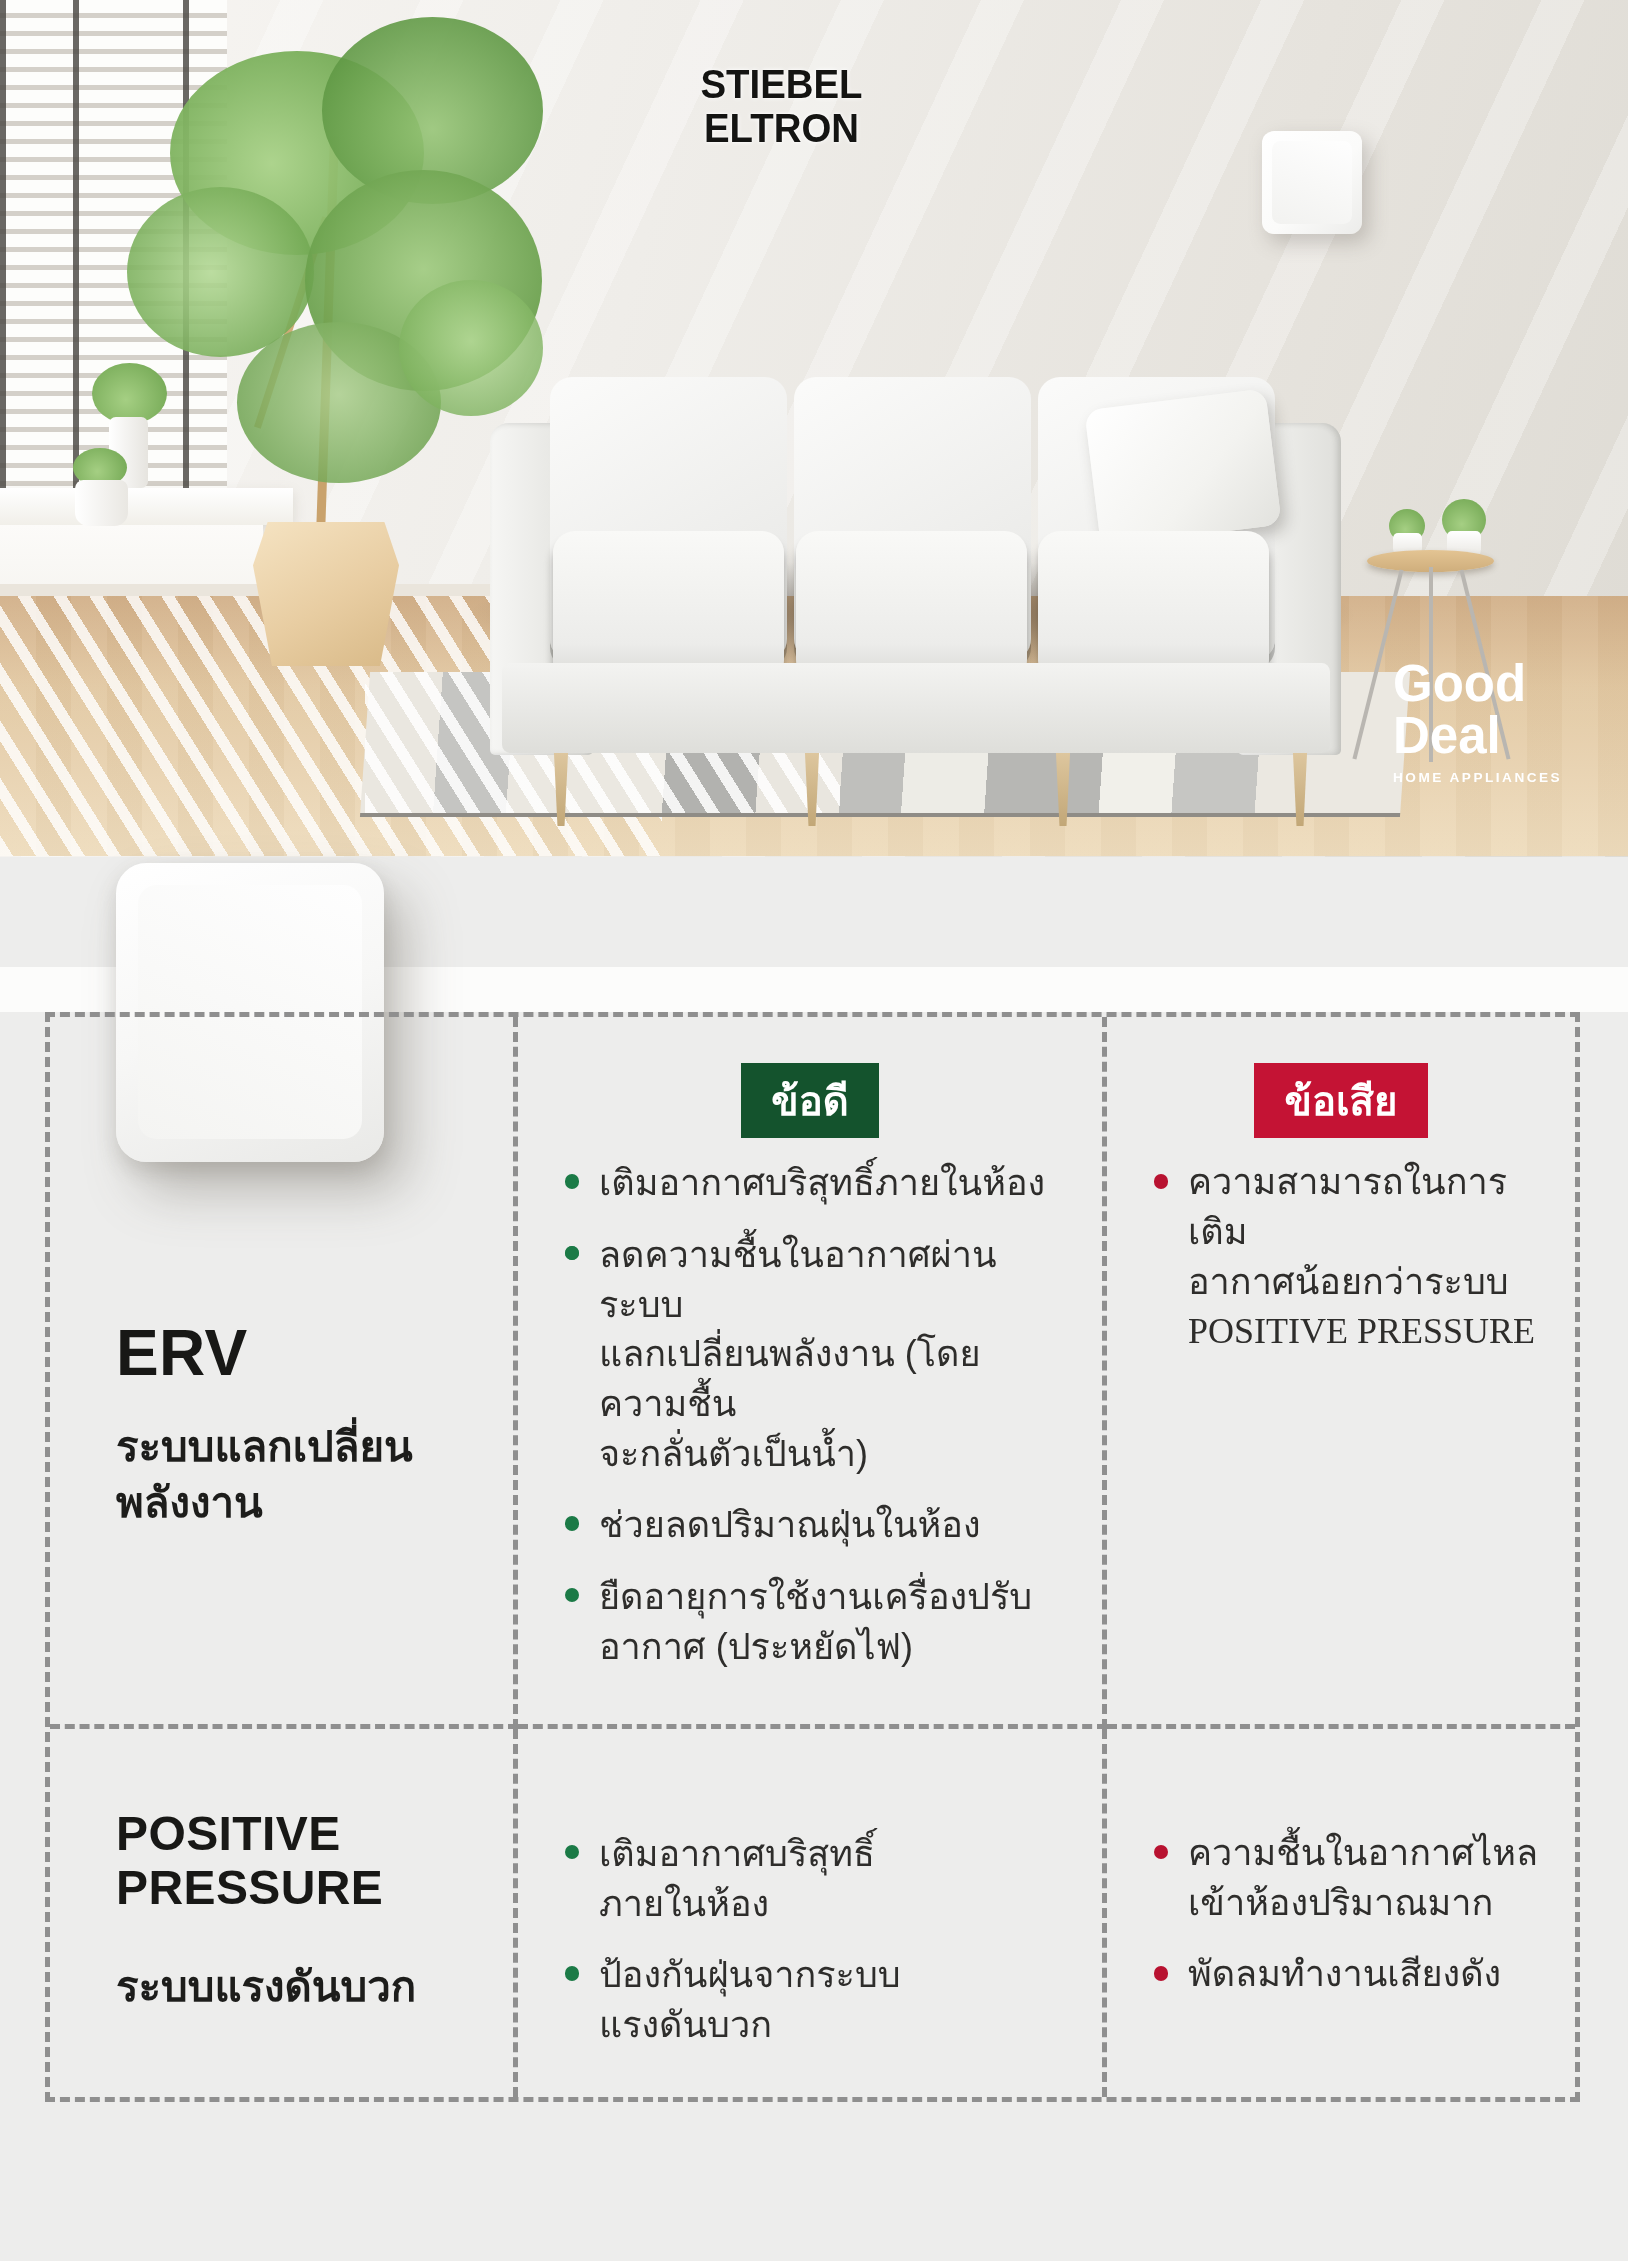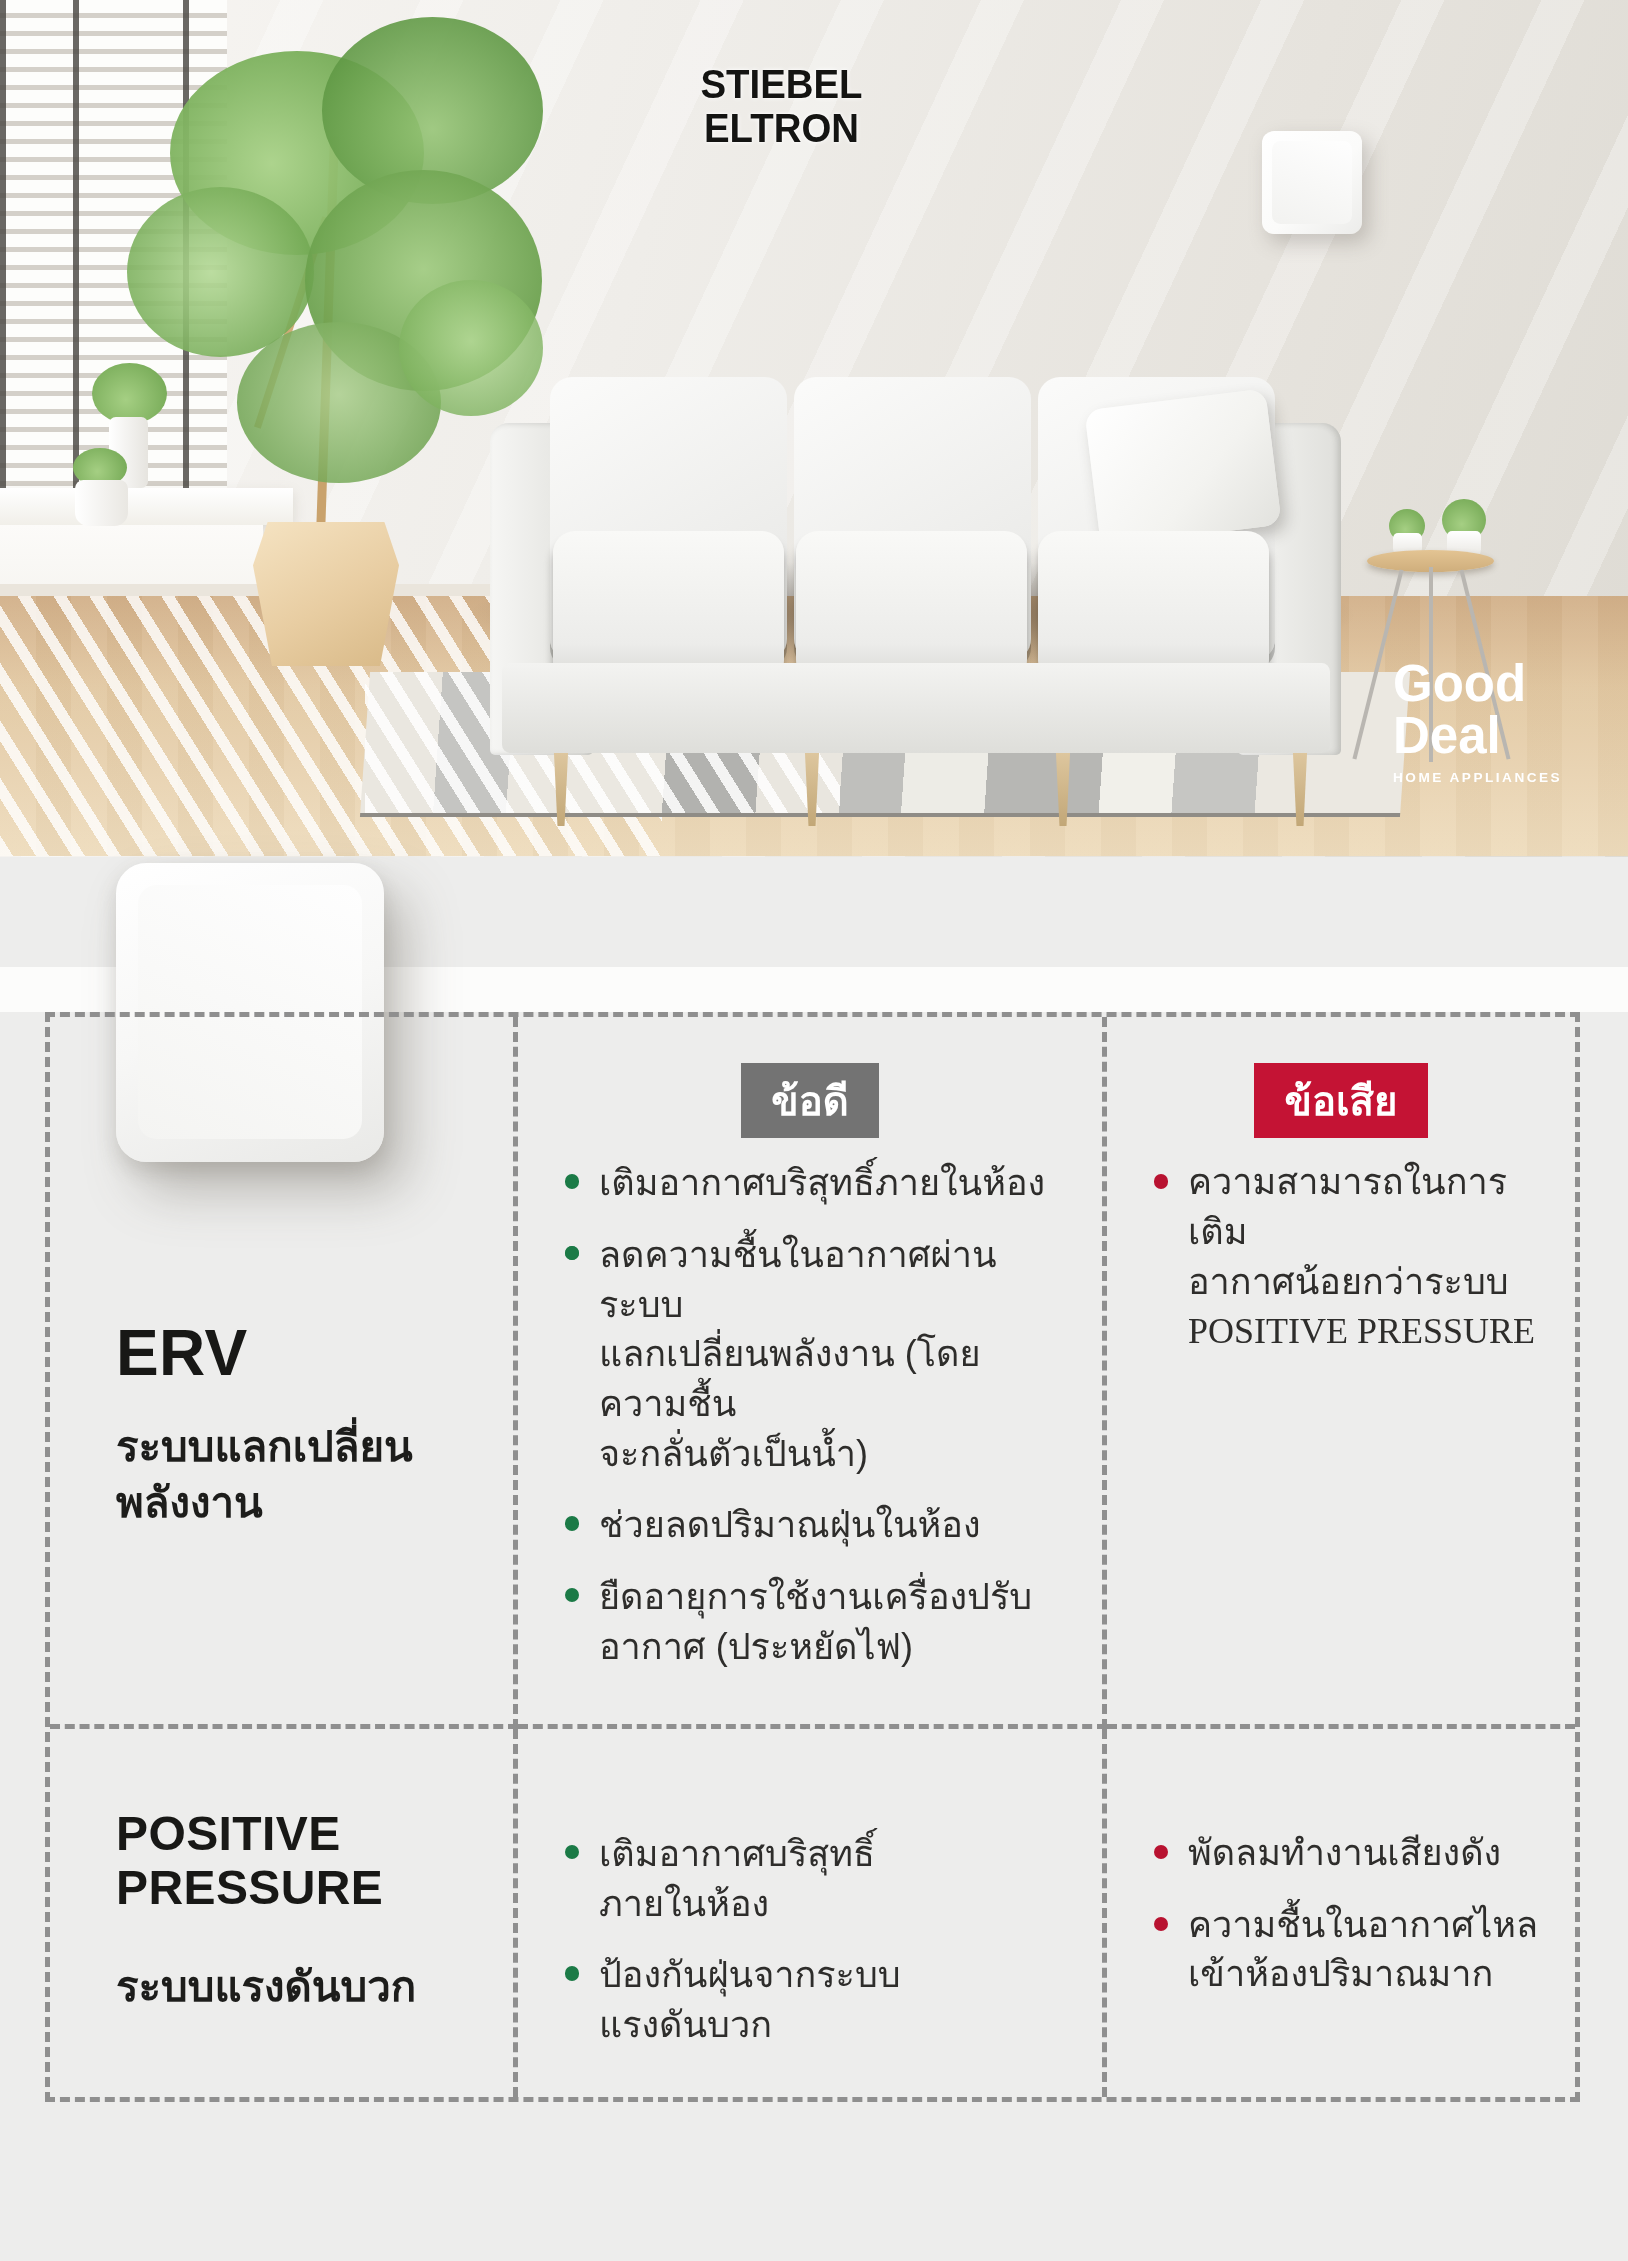--- a/index.html
+++ b/index.html
@@ -105,21 +105,21 @@
   .cell.last-row{border-bottom:none;}
   .sys-cell{padding:0 25.4px 0 66px;color:#1b1b19;}
   .sys-name{font-weight:800;color:#181816;letter-spacing:0.4px;}
   .r1 .sys-name{font-size:64px;margin-top:299px;}
   .r2 .sys-name{font-size:48px;line-height:1.12;margin-top:78px;}
   .sys-desc{font-weight:700;font-size:42px;line-height:1.34;margin-top:29px;color:#1d1d1b;}
   .r2 .sys-desc{margin-top:44px;}
   .badge-wrap{display:flex;justify-content:center;margin-top:46px;}
   .badge{height:75px;padding:0 30.5px;display:flex;align-items:center;justify-content:center;
     color:#ffffff;font-size:40px;font-weight:700;}
-  .badge.good{background:#737373;}
+  .badge.good{background:#14532d;}
   .badge.bad{background:#c41334;}
   ul.blist{list-style:none;margin:20.4px 0 0 0;padding:0 25.4px 0 47px;}
   ul.blist.no-badge{margin-top:100px;}
   ul.blist li{position:relative;padding-left:34px;margin-bottom:22px;
     font-size:36px;line-height:1.38;color:#2e2d2b;}
   .dot{position:absolute;left:0;top:16px;width:14.4px;height:14.4px;border-radius:50%;}
   .dot.g{background:#1b7a46;}
   .dot.r{background:#b81230;}
 </style>
 </head>
@@ -253,21 +253,21 @@
       <ul class="blist no-badge">
         <li><span class="dot g"></span><span class="pre">เติมอากาศบริสุทธิ์
 ภายในห้อง</span></li>
         <li><span class="dot g"></span><span class="pre">ป้องกันฝุ่นจากระบบ
 แรงดันบวก</span></li>
       </ul>
     </div>
 
     <div class="cell last-col last-row">
       <ul class="blist no-badge">
-        <li><span class="dot r"></span><span class="pre">พัดลมทำงานเสียงดัง</span></li>
         <li><span class="dot r"></span><span class="pre">ความชื้นในอากาศไหล
 เข้าห้องปริมาณมาก</span></li>
+        <li><span class="dot r"></span><span class="pre">พัดลมทำงานเสียงดัง</span></li>
       </ul>
     </div>
 
   </div>
 </div>
 
 
 </body></html>

